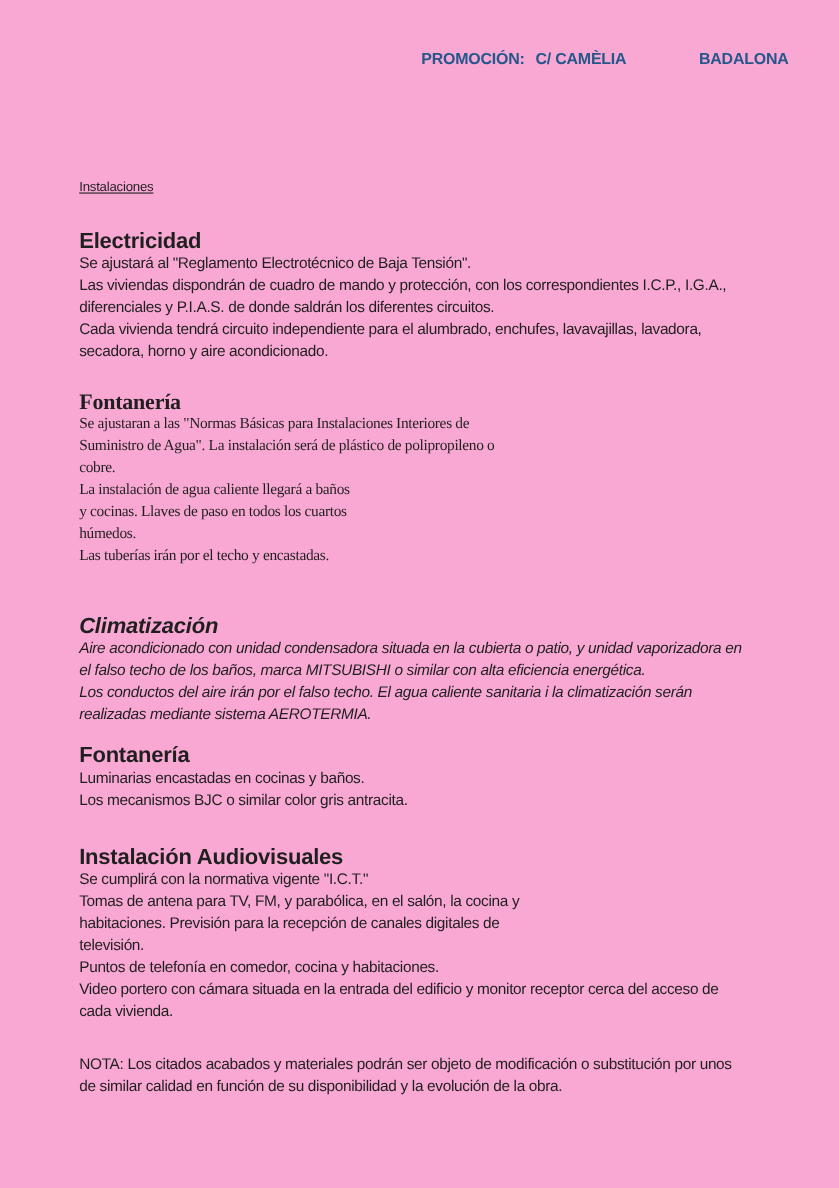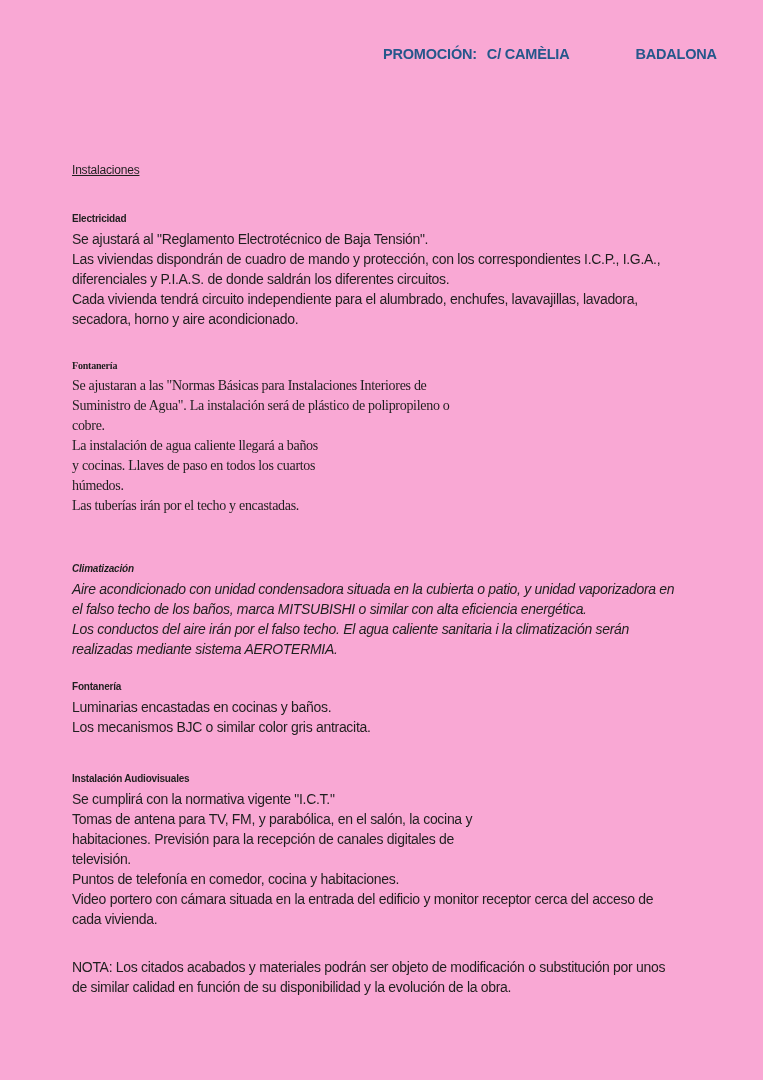--- a/index.html
+++ b/index.html
@@ -39,21 +39,21 @@
     text-decoration: underline;
     letter-spacing: -0.2px;
     margin-top: 16px;
   }
   .section {
     position: absolute;
     left: 72px;
     width: 690px;
   }
   .section-heading {
-    font-size: 10px;
+    font-size: 20px;
     font-weight: bold;
     line-height: 20px;
     letter-spacing: -0.2px;
   }
   .section-body, .note-body {
     font-size: 14px;
     line-height: 20px;
     letter-spacing: -0.3px;
     white-space: pre;
   }

